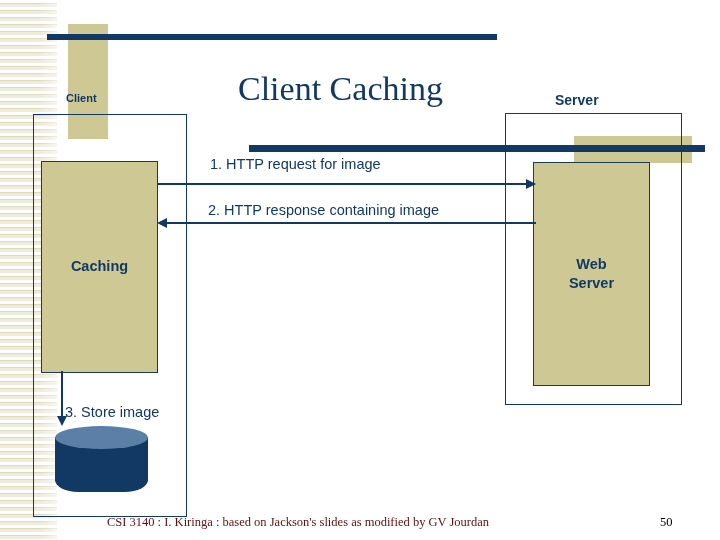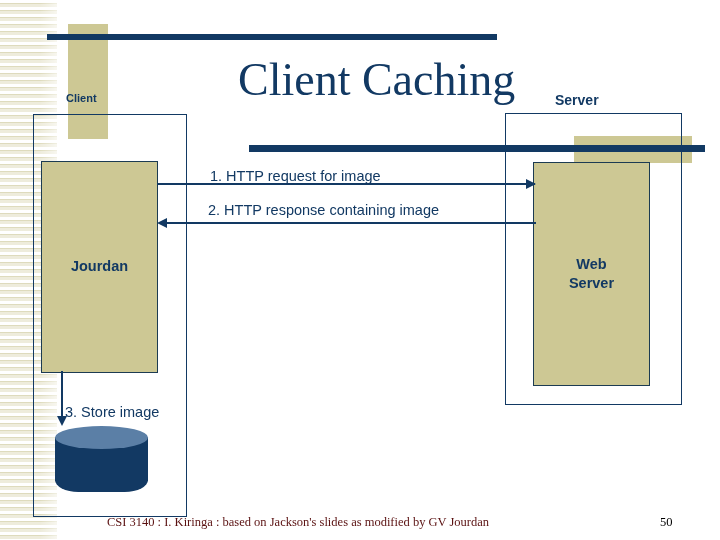--- a/index.html
+++ b/index.html
@@ -75,23 +75,23 @@
     top: 145px;
     width: 456px;
     height: 7px;
     background: #123963;
   }
 
   
   .title-main {
     position: absolute;
     left: 238px;
-    top: 53px;
+    top: 70px;
     font-family: "Liberation Serif", serif;
-    font-size: 46px;
+    font-size: 34px;
     color: #123963;
     letter-spacing: 0px;
     white-space: nowrap;
   }
   .label-client {
     position: absolute;
     left: 66px;
     top: 92px;
     font-size: 11px;
     font-weight: bold;
@@ -182,21 +182,21 @@
     left: 157px;
     top: 218px;
   }
 
   .msg-label {
     position: absolute;
     color: #123963;
     font-size: 14.5px;
     white-space: nowrap;
   }
-  .msg-1 { left: 210px; top: 168px; }
+  .msg-1 { left: 210px; top: 156px; }
   .msg-2 { left: 208px; top: 202px; }
 
   
   .store-line {
     position: absolute;
     left: 61px;
     top: 371px;
     width: 2px;
     height: 49px;
     background: #123963;
@@ -292,21 +292,21 @@
   <div class="rule-mid"></div>
 
   <div class="title-main">Client Caching</div>
   <div class="label-client">Client</div>
   <div class="label-server">Server</div>
 
   <div class="container-box client-container"></div>
   <div class="container-box server-container"></div>
 
   <div class="comp-box browser-box">
-    <span>Jourdan</span>
+    <span>Caching</span>
   </div>
   <div class="comp-box webserver-box">
     <span><span>Web</span><br><span>Server</span></span>
   </div>
 
   <div class="msg-line line-1"></div>
   <div class="arrow-head arrow-right"></div>
   <div class="msg-label msg-1">1. HTTP request for image</div>
 
   <div class="msg-line line-2"></div>

